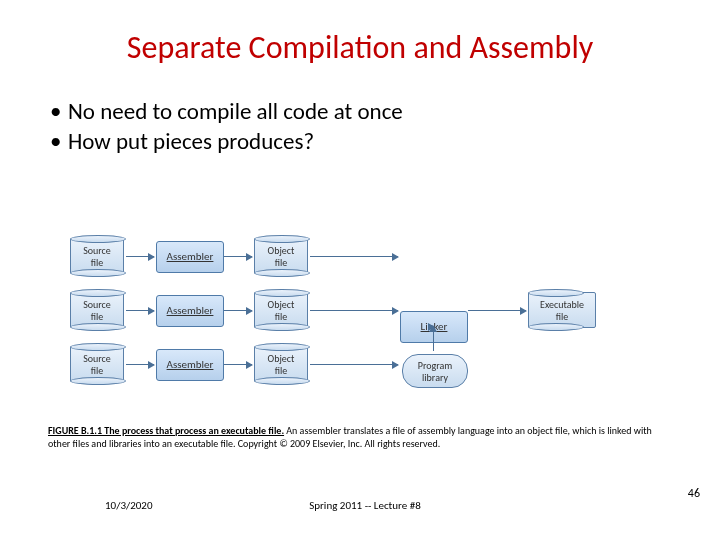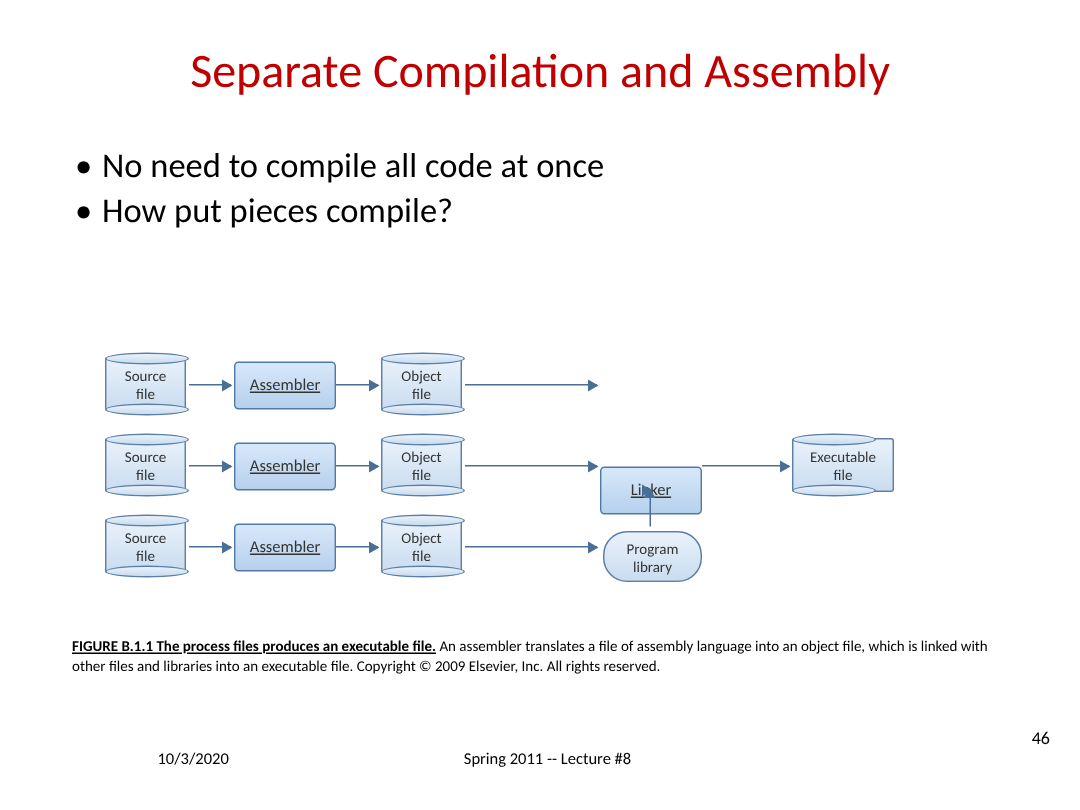--- a/index.html
+++ b/index.html
@@ -153,21 +153,21 @@
 </style>
 </head>
 <body>
 
 <div class="slide">
 
   <div class="title">Separate Compilation and Assembly</div>
 
   <div class="bullets">
     <div class="b"><span class="dot">•</span><span>No need to compile all code at once</span></div>
-    <div class="b"><span class="dot">•</span><span>How put pieces compile?</span></div>
+    <div class="b"><span class="dot">•</span><span>How put pieces produces?</span></div>
   </div>
 
   <div class="dia">
 
     <div class="doc" style="left:0px;top:6px"><span>Source<br>file</span></div>
     <div class="arr" style="left:56px;top:24px;width:28px"></div>
     <div class="proc" style="left:86px;top:9px"><span>Assembler</span></div>
     <div class="arr" style="left:154px;top:24px;width:28px"></div>
     <div class="doc" style="left:184px;top:6px"><span>Object<br>file</span></div>
     <div class="arr" style="left:240px;top:24px;width:88px"></div>
@@ -190,20 +190,20 @@
     <div class="arr" style="left:398px;top:78px;width:58px"></div>
 
     <div class="doc" style="left:458px;top:60px;width:68px"><span>Executable<br>file</span></div>
 
     <div class="lib" style="left:332px;top:122px"><span>Program<br>library</span></div>
     <div class="arr" style="left:363px;top:95px;width:0;height:24px;border-top:none;border-left:1.2px solid #4a6f96"></div>
     <div style="position:absolute;left:359px;top:93px;border-bottom:7px solid #4a6f96;border-left:4px solid transparent;border-right:4px solid transparent"></div>
   </div>
 
   <div class="caption">
-    <span class="lead">FIGURE B.1.1 The process files produces an executable file.</span><span> An assembler translates a file of assembly language into an object file, which is linked with other files and libraries into an executable file. Copyright © 2009 Elsevier, Inc. All rights reserved.</span>
+    <span class="lead">FIGURE B.1.1 The process that process an executable file.</span><span> An assembler translates a file of assembly language into an object file, which is linked with other files and libraries into an executable file. Copyright © 2009 Elsevier, Inc. All rights reserved.</span>
   </div>
 
   <div class="footer-date">10/3/2020</div>
   <div class="footer-center">Spring 2011 -- Lecture #8</div>
   <div class="footer-num">46</div>
 
 </div>
 
 </body></html>

